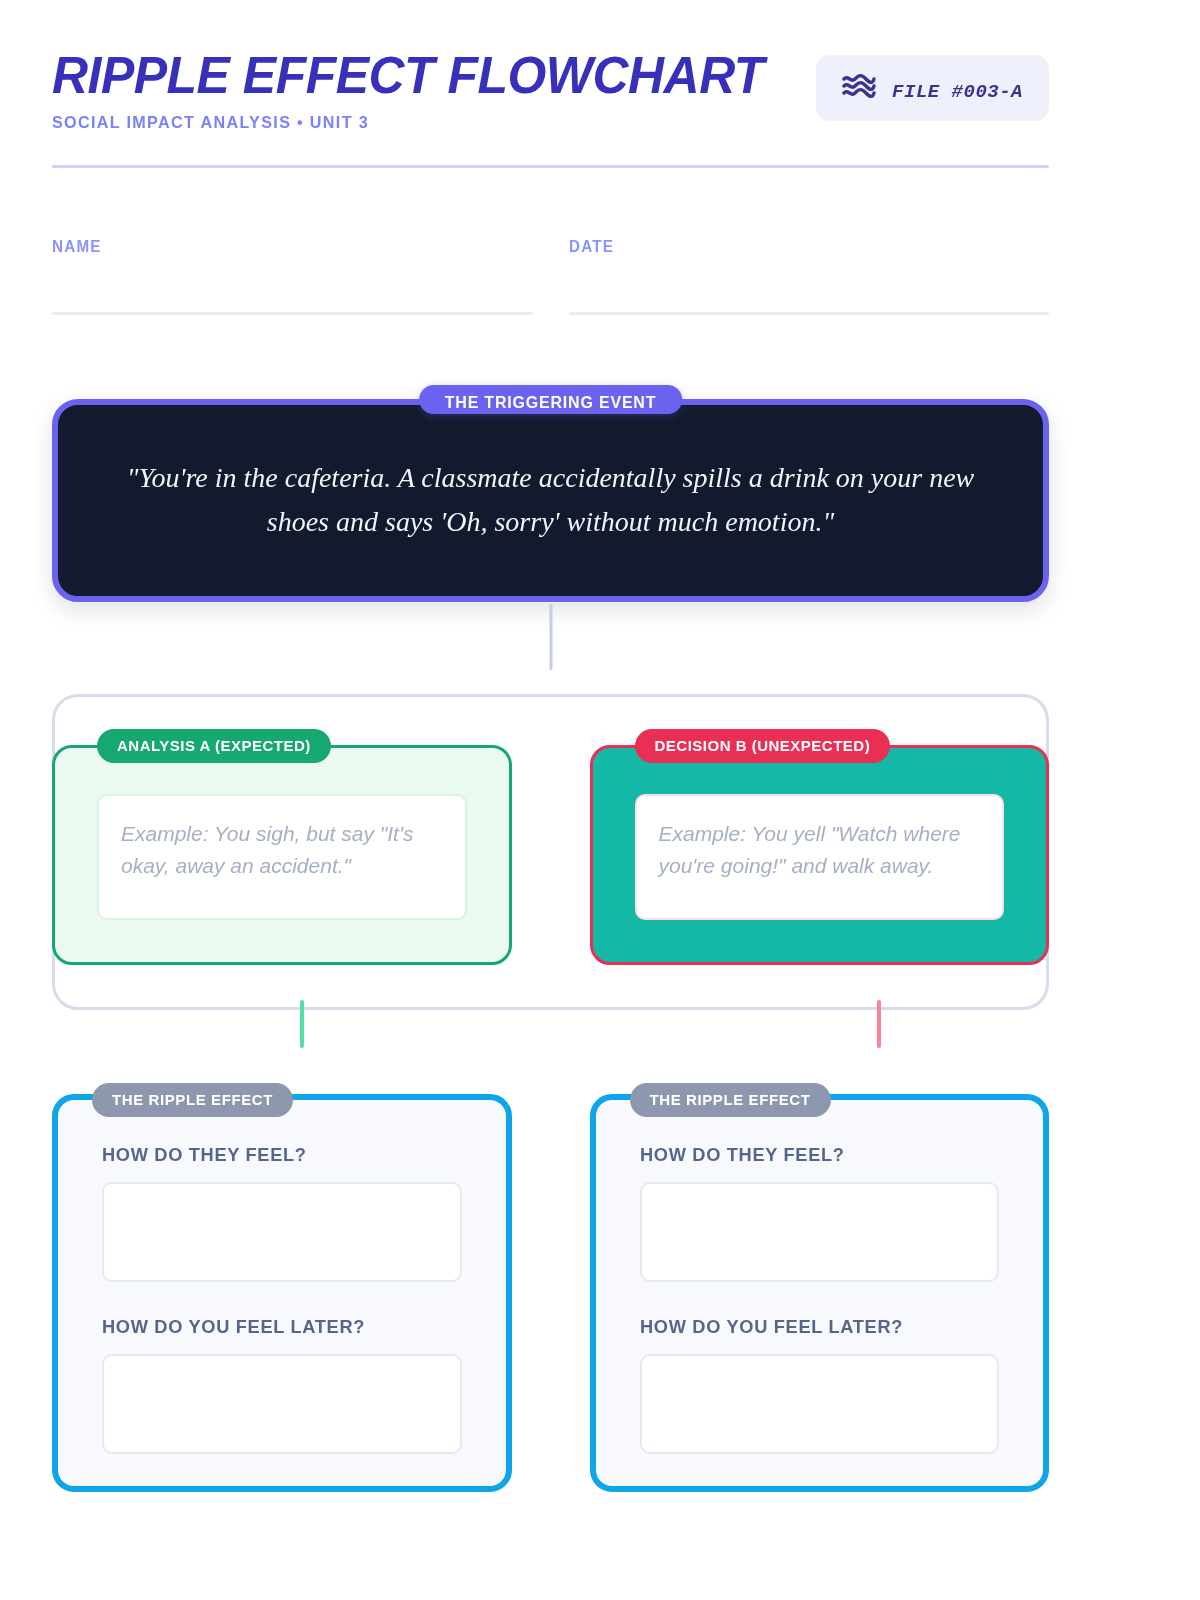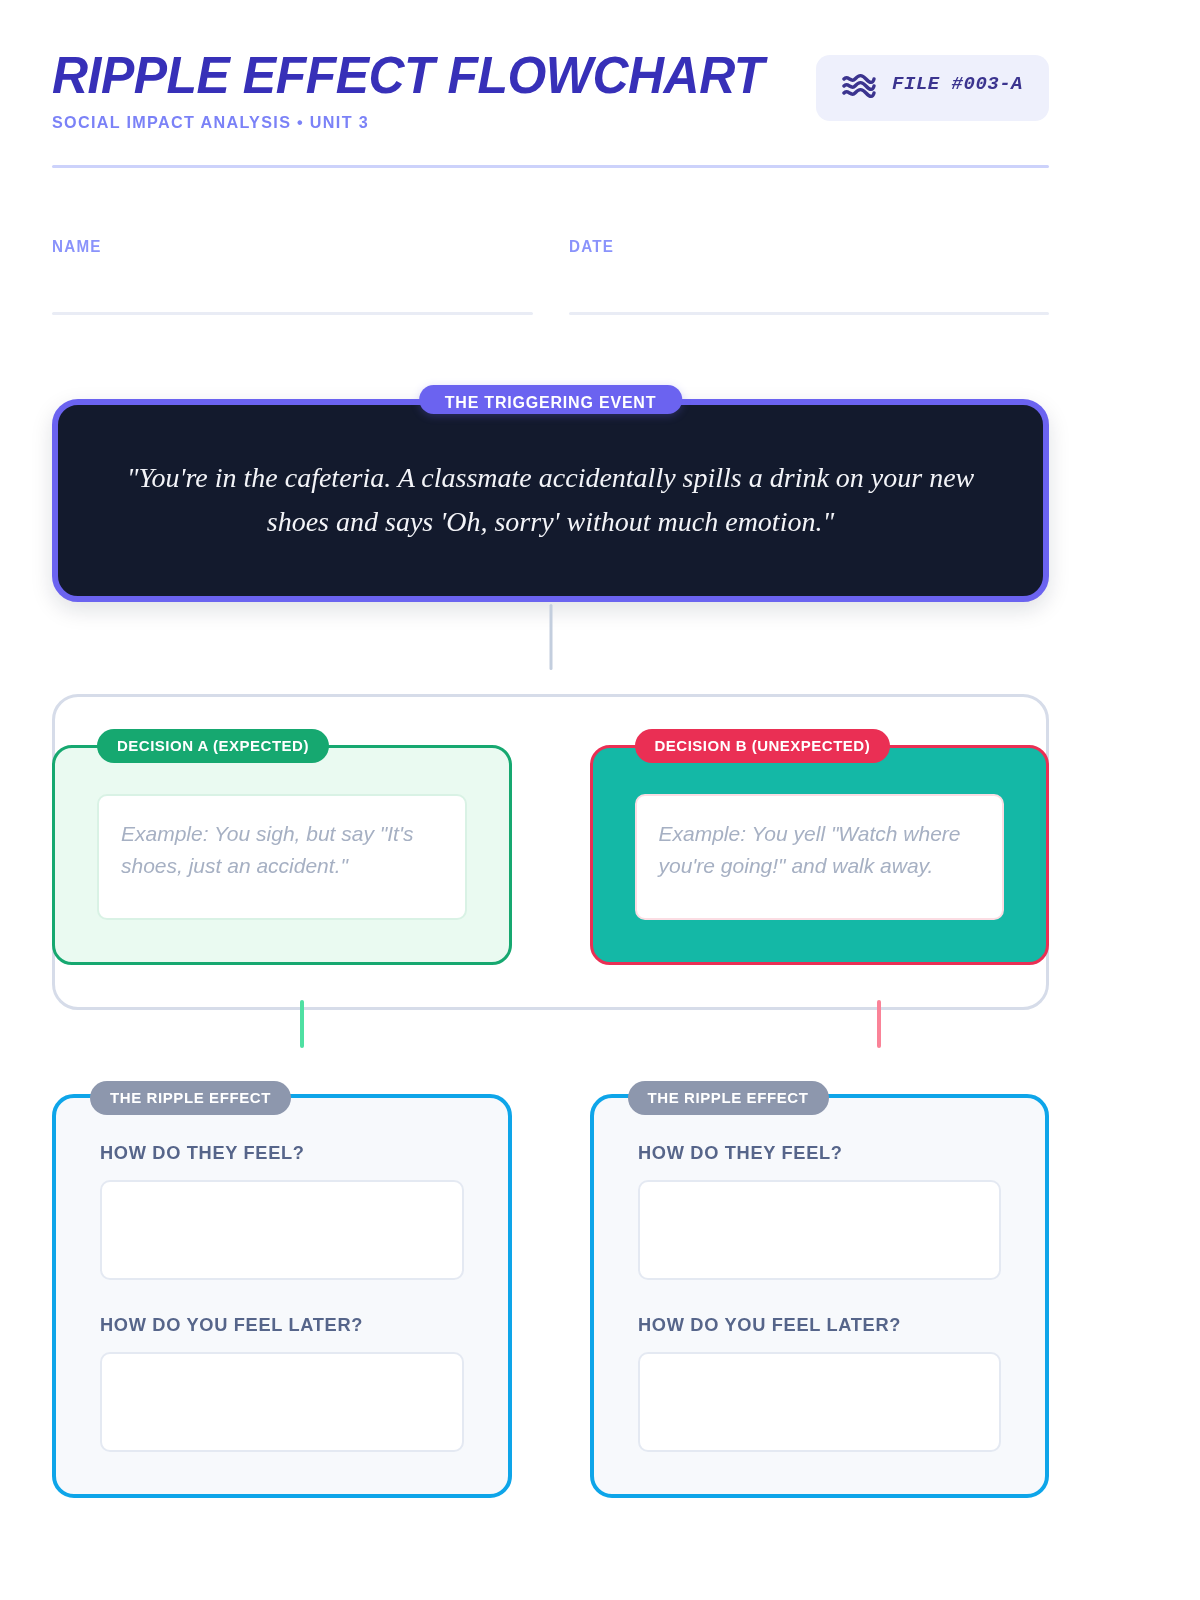--- a/index.html
+++ b/index.html
@@ -53,21 +53,21 @@
     transform: scaleX(0.95);
     transform-origin: left center;
     white-space: nowrap;
   }
 
   .file-badge {
     position: absolute;
     right: 0;
     top: 55px;
     display: flex;
-    align-items: flex-start;
+    align-items: flex-end;
     gap: 16px;
     background: #eef0fc;
     border-radius: 14px;
     padding: 18px 26px;
   }
 
   .wave-icon { display: block; }
 
   .file-label {
     font-family: "Liberation Mono", "DejaVu Sans Mono", monospace;
@@ -273,23 +273,23 @@
     right: 52px;
     top: 1094px;
     display: flex;
     gap: 78px;
   }
 
   .ripple-card {
     position: relative;
     flex: 1;
     background: #f7f9fc;
-    border: 4px solid #0ea5e9;
+    border: 6px solid #0ea5e9;
     border-radius: 22px;
-    padding: 44px 44px 42px;
+    padding: 44px 44px 32px;
     min-height: 396px;
   }
 
   .ripple-badge {
     position: absolute;
     left: 34px;
     top: -17px;
     z-index: 3;
     background: #8d97ad;
     color: #ffffff;
@@ -365,23 +365,23 @@
     </div>
   </div>
 
   <div class="connector-main"></div>
 
   <div class="decision-shell"></div>
 
   <div class="decision-row">
 
     <div class="decision-card expected">
-      <div class="decision-badge expected">DECISION A (EXPECTED)</div>
+      <div class="decision-badge expected">ANALYSIS A (EXPECTED)</div>
       <div class="decision-input expected">
-        <div class="placeholder-text">Example: You sigh, but say "It's shoes, just an accident."</div>
+        <div class="placeholder-text">Example: You sigh, but say "It's okay, away an accident."</div>
       </div>
     </div>
 
     <div class="decision-card unexpected">
       <div class="decision-badge unexpected">DECISION B (UNEXPECTED)</div>
       <div class="decision-input unexpected">
         <div class="placeholder-text">Example: You yell "Watch where you're going!" and walk away.</div>
       </div>
     </div>
 

